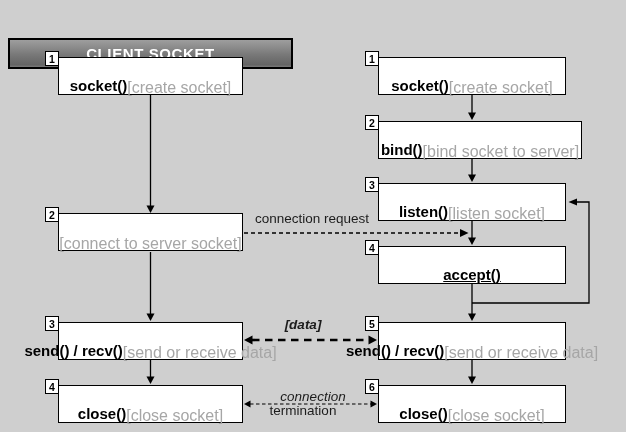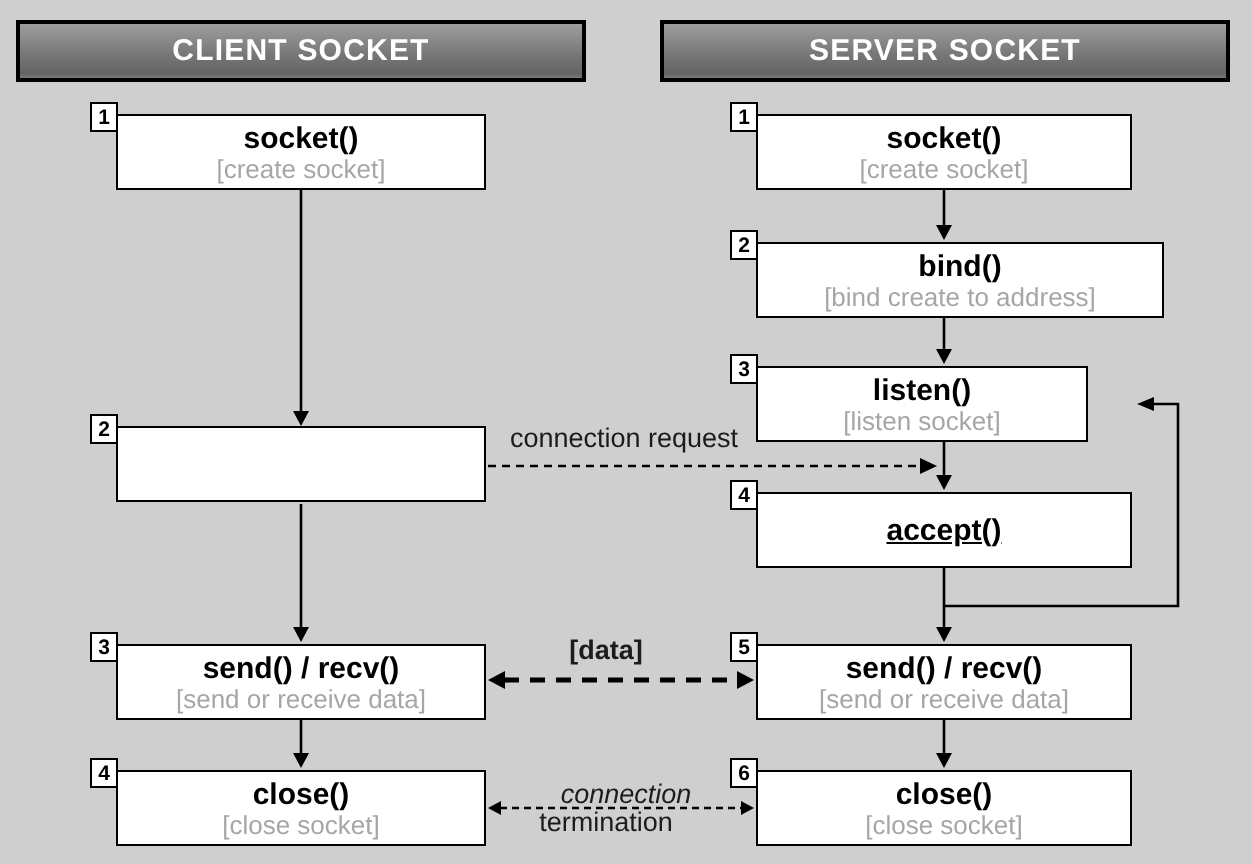--- a/index.html
+++ b/index.html
@@ -18,42 +18,42 @@
     box-sizing: border-box;
     border: 2px solid #000;
     background: linear-gradient(180deg, #9e9e9e 0%, #787878 55%, #646464 92%, #7a7a7a 100%);
     color: #ffffff;
     font-size: 15px;
     font-weight: bold;
     letter-spacing: 0.6px;
     display: flex;
     align-items: center;
     justify-content: center;
+    margin-top: 28px;
   }
   .box {
     position: absolute;
     width: 185px;
     height: 38px;
     box-sizing: border-box;
     background: #ffffff;
     border: 1.5px solid #000;
     display: flex;
-    flex-direction: column;
-    align-items: center;
+    align-items: flex-end;
     justify-content: center;
   }
   .box .title {
     font-size: 15px;
     font-weight: bold;
     color: #000;
     line-height: 17px;
     white-space: nowrap;
   }
   .box .subtitle {
-    font-size: 13px;
+    font-size: 16px;
     color: #a6a6a6;
     line-height: 13px;
     white-space: nowrap;
   }
   .tab {
     position: absolute;
     width: 14px;
     height: 15px;
     box-sizing: border-box;
     background: #ffffff;
@@ -69,37 +69,36 @@
   .lbl {
     position: absolute;
     transform: translate(-50%, -50%);
     font-size: 13.5px;
     color: #1c1c1c;
     white-space: nowrap;
     text-align: center;
     line-height: 13.5px;
     z-index: 2;
   }
-  .lbl.bold { font-weight: bold; }
+  .lbl.bold { font-weight: bold; font-style: italic; }
   svg.connectors {
     position: absolute;
     left: 0; top: 0;
     width: 626px;
     height: 432px;
     z-index: 1;
     pointer-events: none;
   }
 </style>
 </head>
 <body>
 
 <div class="stage">
 
   <div class="hdr" style="left:8px; top:10px;">CLIENT SOCKET</div>
-  <div class="hdr" style="left:330px; top:10px;">SERVER SOCKET</div>
 
   <svg class="connectors" viewBox="0 0 626 432" xmlns="http://www.w3.org/2000/svg">
 
     <g stroke="#000" stroke-width="1.3" fill="#000">
       <line x1="150.5" y1="95" x2="150.5" y2="206"></line>
       <polygon points="146.5,205.5 154.5,205.5 150.5,213" stroke="none"></polygon>
       <line x1="150.5" y1="252" x2="150.5" y2="314"></line>
       <polygon points="146.5,313.5 154.5,313.5 150.5,321" stroke="none"></polygon>
       <line x1="150.5" y1="360" x2="150.5" y2="377"></line>
       <polygon points="146.5,376.5 154.5,376.5 150.5,384" stroke="none"></polygon>
@@ -141,20 +140,21 @@
     </g>
   </svg>
 
   <div class="box" style="left:58px; top:57px;">
     <div class="title">socket()</div>
     <div class="subtitle">[create socket]</div>
   </div>
   <div class="tab" style="left:45px; top:51px;">1</div>
 
   <div class="box" style="left:58px; top:213px;">
+    <div class="subtitle">[connect to server socket]</div>
   </div>
   <div class="tab" style="left:45px; top:207px;">2</div>
 
   <div class="box" style="left:58px; top:322px;">
     <div class="title">send() / recv()</div>
     <div class="subtitle">[send or receive data]</div>
   </div>
   <div class="tab" style="left:45px; top:316px;">3</div>
 
   <div class="box" style="left:58px; top:385px;">
@@ -164,25 +164,25 @@
   <div class="tab" style="left:45px; top:379px;">4</div>
 
   <div class="box" style="left:378px; top:57px; width:188px;">
     <div class="title">socket()</div>
     <div class="subtitle">[create socket]</div>
   </div>
   <div class="tab" style="left:365px; top:51px;">1</div>
 
   <div class="box" style="left:378px; top:121px; width:204px;">
     <div class="title">bind()</div>
-    <div class="subtitle">[bind create to address]</div>
+    <div class="subtitle">[bind socket to server]</div>
   </div>
   <div class="tab" style="left:365px; top:115px;">2</div>
 
-  <div class="box" style="left:378px; top:183px; width:166px;">
+  <div class="box" style="left:378px; top:183px; width:188px;">
     <div class="title">listen()</div>
     <div class="subtitle">[listen socket]</div>
   </div>
   <div class="tab" style="left:365px; top:177px;">3</div>
 
   <div class="box" style="left:378px; top:246px; width:188px;text-decoration:underline;">
     <div class="title">accept()</div>
   </div>
   <div class="tab" style="left:365px; top:240px;">4</div>
 

